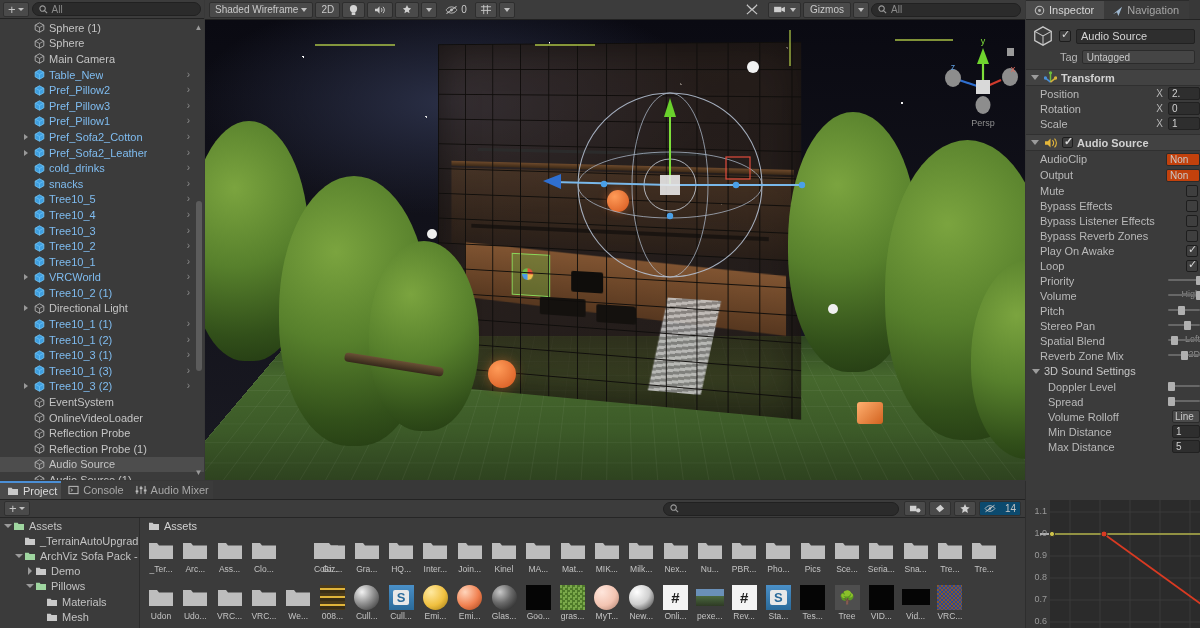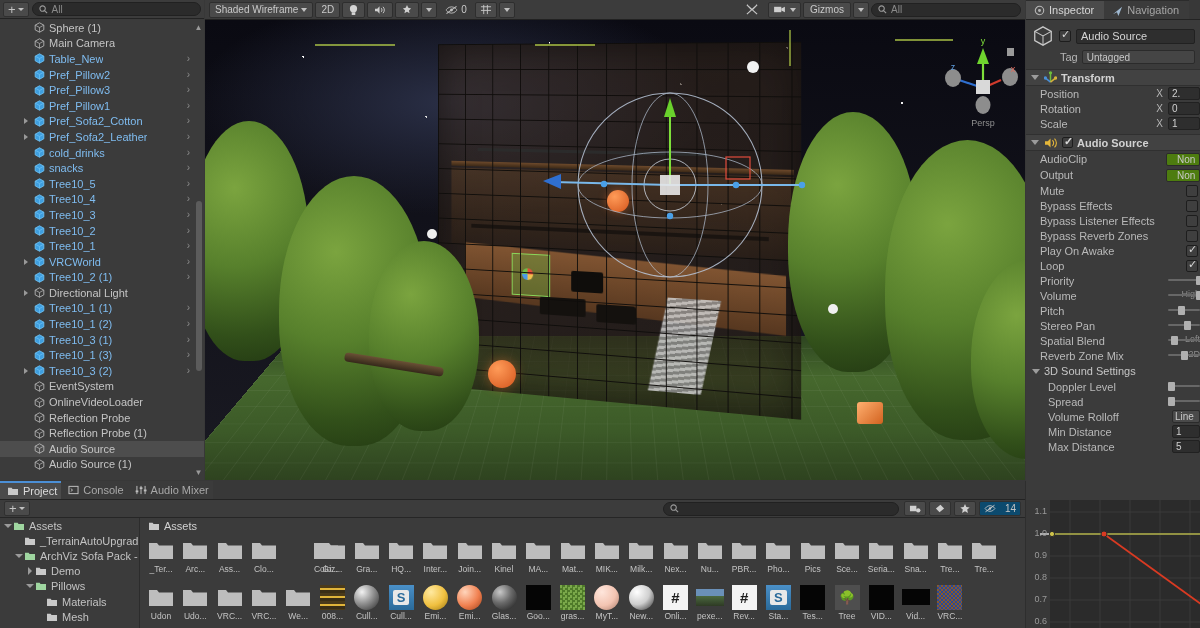--- a/index.html
+++ b/index.html
@@ -142,21 +142,21 @@
     height:17px; display:flex; align-items:center; gap:4px; padding:0 5px;
     background:#424242; border-top:1px solid #303030; border-bottom:1px solid #303030;
     font-size:11px; color:#d2d2d2; font-weight:bold;
   }
   .tri-down { width:0;height:0;border-left:4px solid transparent;border-right:4px solid transparent;border-top:5px solid #9c9c9c;margin-right:1px;}
   .prow { height:15px; display:flex; align-items:center; padding-left:14px; padding-right:0; font-size:11px; color:#b9b9b9; }
   .prow .pl { flex:0 0 auto; }
   .prow .pr { margin-left:auto; display:flex; align-items:center; gap:2px; }
   .xlbl { color:#b6b6b6; margin-right:3px; font-size:10px; }
   .numfield { width:32px; height:13px; background:#2e2e2e; border:1px solid #212121; border-radius:2px; display:flex; align-items:center; padding-left:3px; color:#d0d0d0; font-size:10px; overflow:hidden;}
-  .objfield { width:34px; height:13px; background:#4d7c0f; border:1px solid #2b2b2b; border-radius:2px; display:flex; align-items:center; padding-left:10px; color:#c9c9c9; font-size:10px; overflow:hidden;}
+  .objfield { width:34px; height:13px; background:#c2410c; border:1px solid #2b2b2b; border-radius:2px; display:flex; align-items:center; padding-left:3px; color:#c9c9c9; font-size:10px; overflow:hidden;}
   .enumfield { width:28px; height:13px; background:#4a4a4a; border:1px solid #2b2b2b; border-radius:2px; display:flex; align-items:center; padding-left:2px; color:#c9c9c9; font-size:10px; overflow:hidden;}
   .slider-row { height:15px; display:flex; align-items:center; padding-left:14px; font-size:11px; }
   .slider-tail { margin-left:auto; width:32px; position:relative; height:15px; }
   .strack { position:absolute; left:0; right:0; top:6px; height:2px; background:#676767; border-radius:1px; }
   .sknob { position:absolute; top:3px; width:7px; height:9px; background:#b0b0b0; border-radius:1px; }
   .ssub { position:absolute; top:16px; right:0; font-size:9px; color:#8d8d8d; }
   .sec-header { height:16px; display:flex; align-items:center; gap:3px; padding-left:6px; font-size:11px; color:#c6c6c6; }
   .graph { position:absolute; left:0; right:0; bottom:0; top:480px; background:#303030; }
 
   
@@ -200,20 +200,27 @@
         <span>All</span>
       </div>
     </div>
     <div class="h-list" id="h-list">
         <div class="h-row go">
           <svg class="cube" viewBox="0 0 14 14">
             <path d="M7 1l5.5 3v6L7 13 1.5 10V4z" fill="none" stroke="#b9b9b9" stroke-width="1.1"></path>
             <path d="M1.5 4L7 7l5.5-3M7 7v6" fill="none" stroke="#b9b9b9" stroke-width=".9"></path>
           </svg>
           <span class="h-label">Sphere (1)</span>
+        </div>
+        <div class="h-row go">
+          <svg class="cube" viewBox="0 0 14 14">
+            <path d="M7 1l5.5 3v6L7 13 1.5 10V4z" fill="none" stroke="#b9b9b9" stroke-width="1.1"></path>
+            <path d="M1.5 4L7 7l5.5-3M7 7v6" fill="none" stroke="#b9b9b9" stroke-width=".9"></path>
+          </svg>
+          <span class="h-label">Sphere</span>
         </div>
         <div class="h-row go">
           <svg class="cube" viewBox="0 0 14 14">
             <path d="M7 1l5.5 3v6L7 13 1.5 10V4z" fill="none" stroke="#b9b9b9" stroke-width="1.1"></path>
             <path d="M1.5 4L7 7l5.5-3M7 7v6" fill="none" stroke="#b9b9b9" stroke-width=".9"></path>
           </svg>
           <span class="h-label">Main Camera</span>
         </div>
         <div class="h-row prefab">
           <svg class="cube" viewBox="0 0 14 14">

